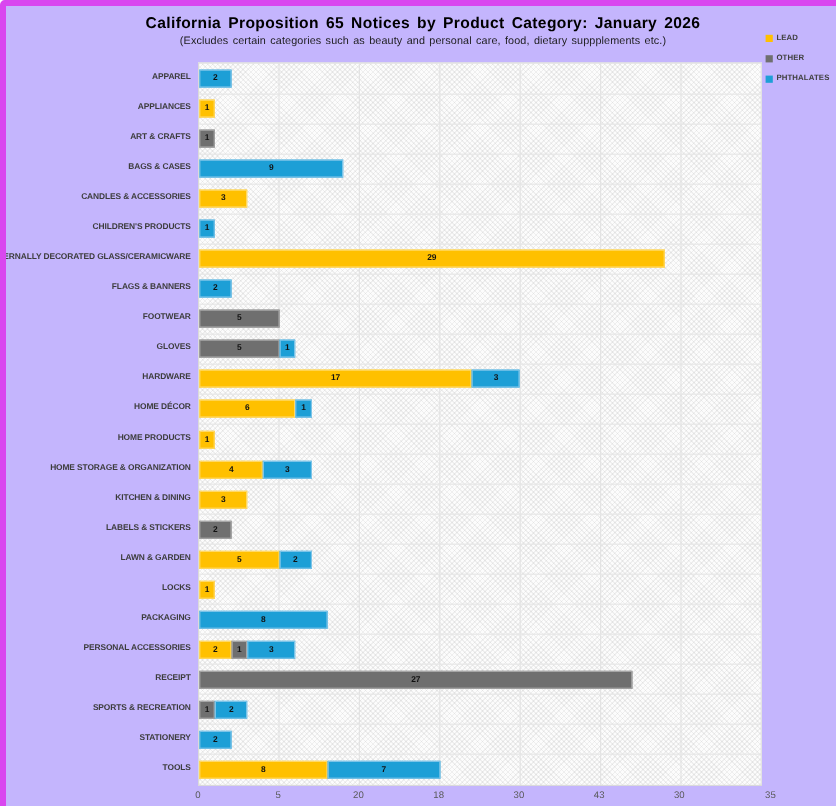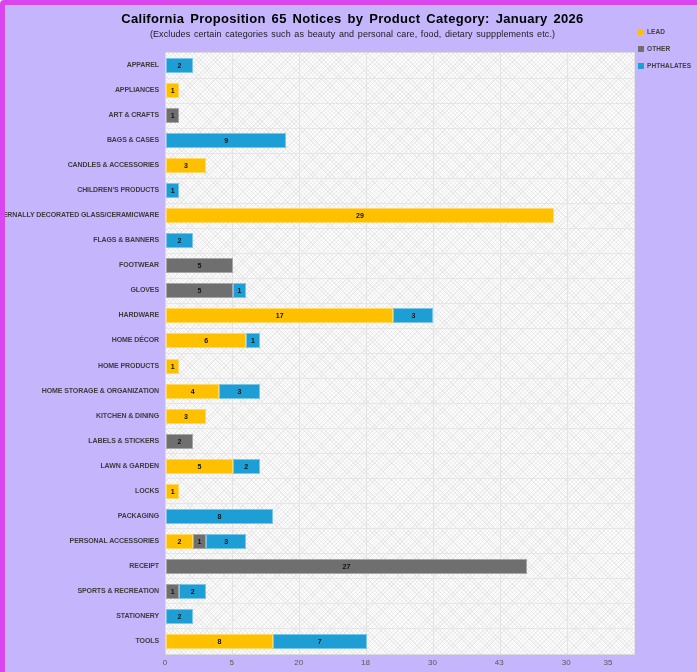--- a/index.html
+++ b/index.html
@@ -290,15 +290,15 @@
     </div>
 
   <div class="xaxis" id="xaxis">
       <span class="xtick" style="left: 0px;">0</span>
       <span class="xtick" style="left: 66.8571px;">5</span>
       <span class="xtick" style="left: 133.714px;">20</span>
       <span class="xtick" style="left: 200.571px;">18</span>
       <span class="xtick" style="left: 267.429px;">30</span>
       <span class="xtick" style="left: 334.286px;">43</span>
       <span class="xtick" style="left: 401.143px;">30</span>
-      <span class="xtick" style="left: 443px;">35</span>
+      <span class="xtick" style="left: 477px;">35</span>
     </div>
 </div>
 
 </body></html>

